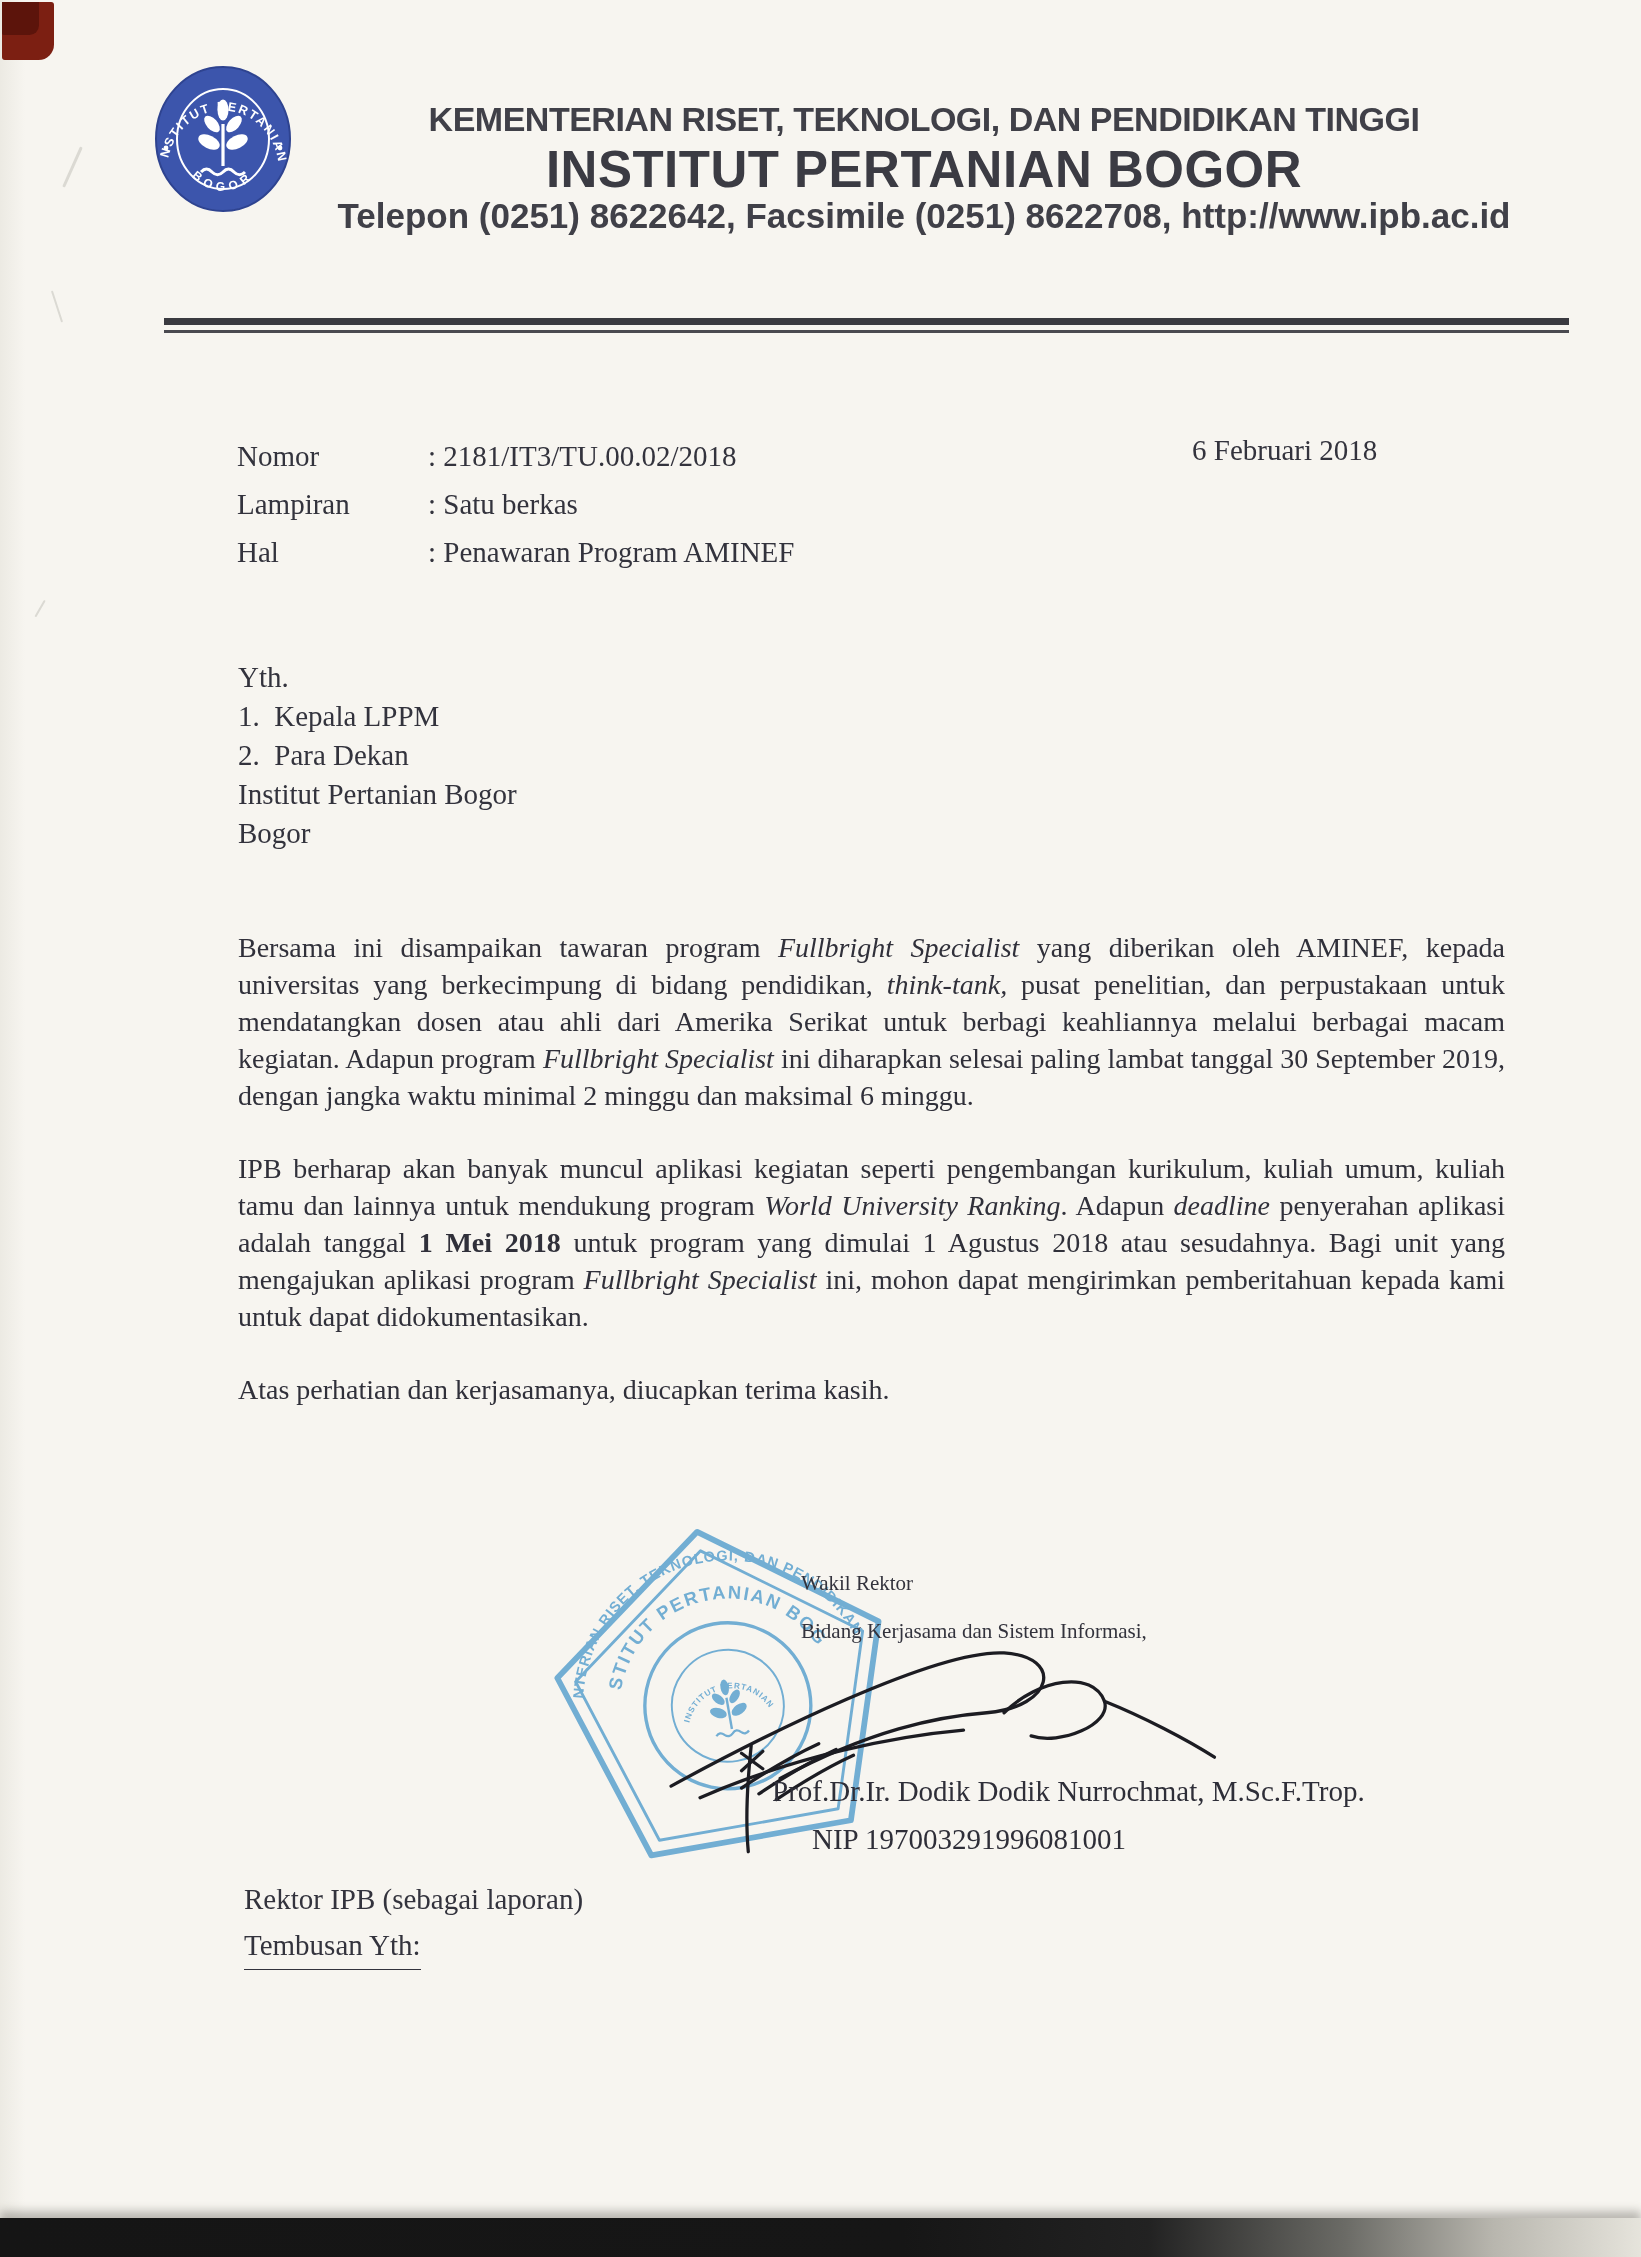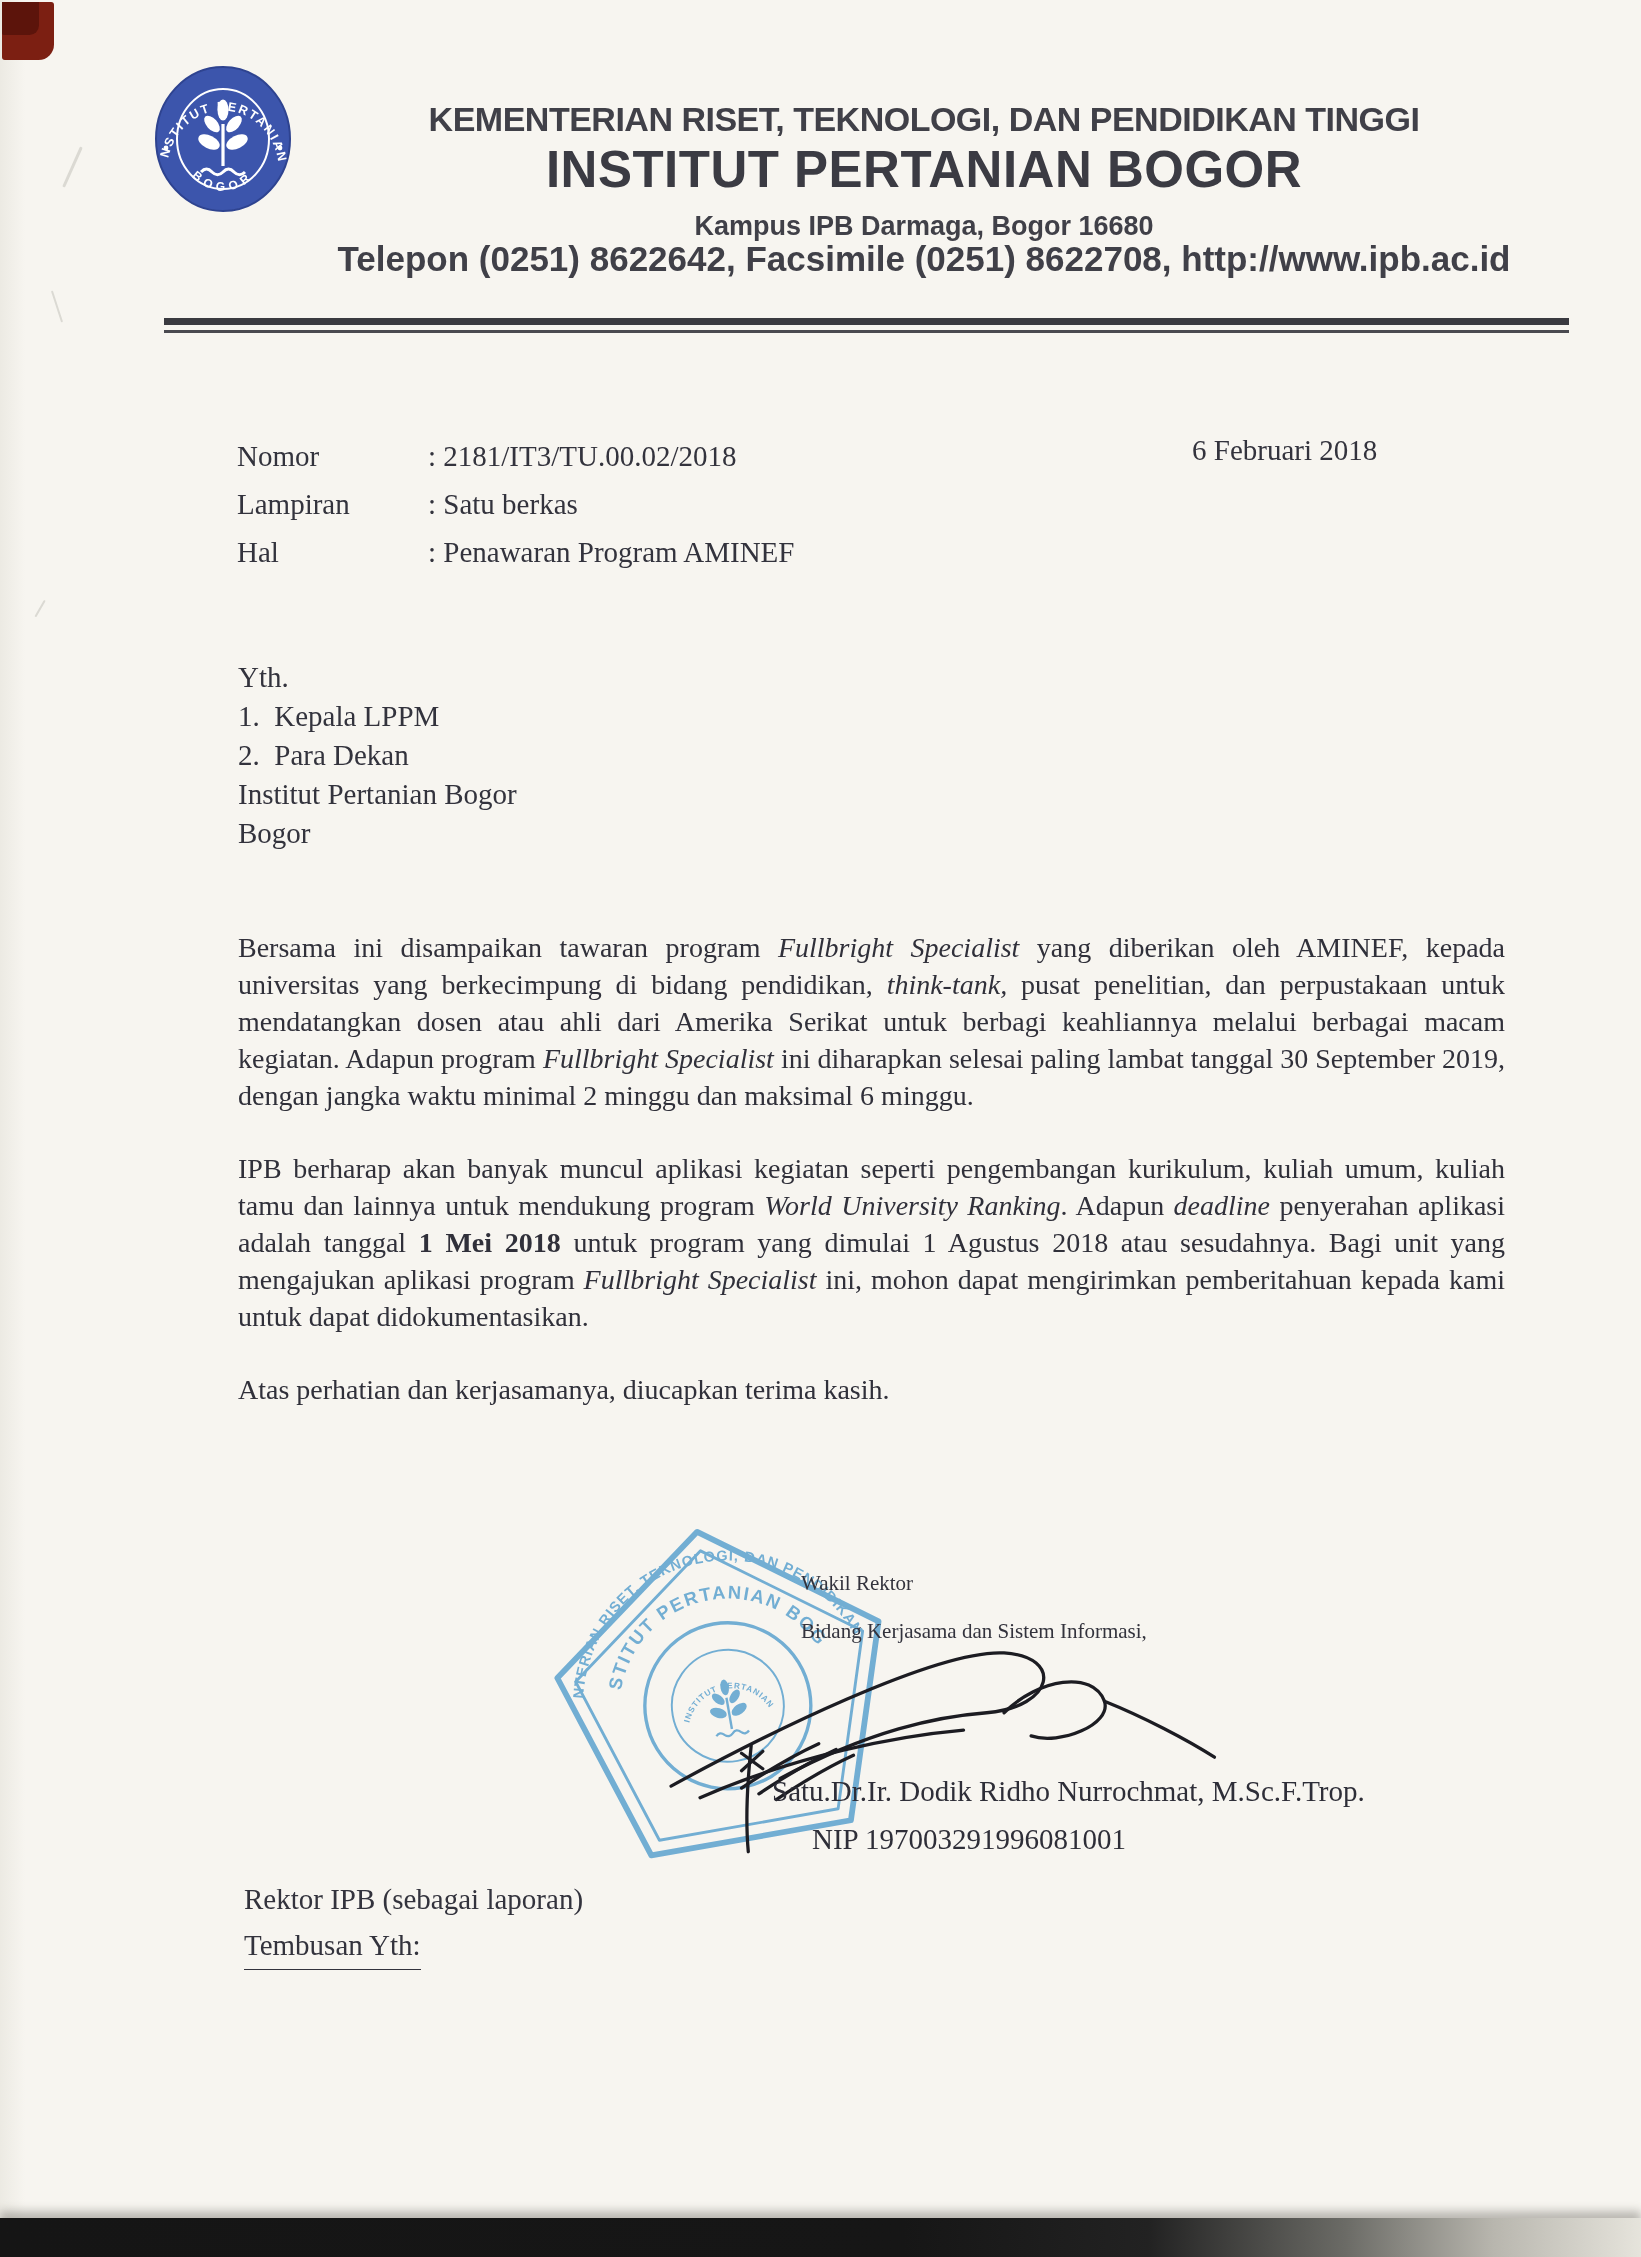--- a/index.html
+++ b/index.html
@@ -86,21 +86,20 @@
       <ellipse rx="5.5" ry="10" transform="translate(11,-12) rotate(42)"></ellipse>
       <ellipse rx="6.5" ry="11.5" transform="translate(-14,6) rotate(-64)"></ellipse>
       <ellipse rx="6.5" ry="11.5" transform="translate(14,6) rotate(64)"></ellipse>
       <path d="M -22 36 q 5.5 -6 11 0 q 5.5 5.5 11 0 q 5.5 -6 11 0 q 5.5 5.5 11 0" fill="none" stroke="#ffffff" stroke-width="3"></path>
     </g>
   </svg>
 
   <div class="abs lh-text">
     <div class="lh-ministry">KEMENTERIAN RISET, TEKNOLOGI, DAN PENDIDIKAN TINGGI</div>
     <div class="lh-institution">INSTITUT PERTANIAN BOGOR</div>
-    <div class="lh-address">Kampus IPB Darmaga, Bogor 16680</div>
     <div class="lh-contact">Telepon (0251) 8622642, Facsimile (0251) 8622708, http://www.ipb.ac.id</div>
   </div>
   <div class="abs rule-thick"></div>
   <div class="abs rule-thin"></div>
 
   <div class="abs meta">
       <div class="meta-row"><span class="meta-label">Nomor</span><span class="meta-value">: 2181/IT3/TU.00.02/2018</span></div>
       <div class="meta-row"><span class="meta-label">Lampiran</span><span class="meta-value">: Satu berkas</span></div>
       <div class="meta-row"><span class="meta-label">Hal</span><span class="meta-value">: Penawaran Program AMINEF</span></div>
     </div>
@@ -166,21 +165,21 @@
       <path d="M 128 172 C 158 152, 186 136, 208 126"></path>
       <path d="M 146 178 C 176 158, 204 142, 226 132"></path>
       <path d="M 164 184 C 194 164, 222 148, 244 138"></path>
       <path d="M 400 94 C 436 58, 492 50, 504 82 C 512 106, 458 128, 428 118"></path>
       <path d="M 504 82 C 544 98, 590 122, 618 140"></path>
       <path d="M 138 128 C 134 166, 132 206, 135 238"></path>
       <path d="M 128 136 L 150 152 M 150 134 L 128 154"></path>
     </g>
   </svg>
 
-  <div class="abs sig-name">Satu.Dr.Ir. Dodik Ridho Nurrochmat, M.Sc.F.Trop.</div>
+  <div class="abs sig-name">Prof.Dr.Ir. Dodik Dodik Nurrochmat, M.Sc.F.Trop.</div>
   <div class="abs sig-nip">NIP 197003291996081001</div>
 
   <div class="abs cc">
     <div>
         <div class="text-line">Rektor IPB (sebagai laporan)</div>
       </div>
     <div><span class="cc-heading">Tembusan Yth:</span></div>
   </div>
 
   <div class="abs bottom-strip"></div>

